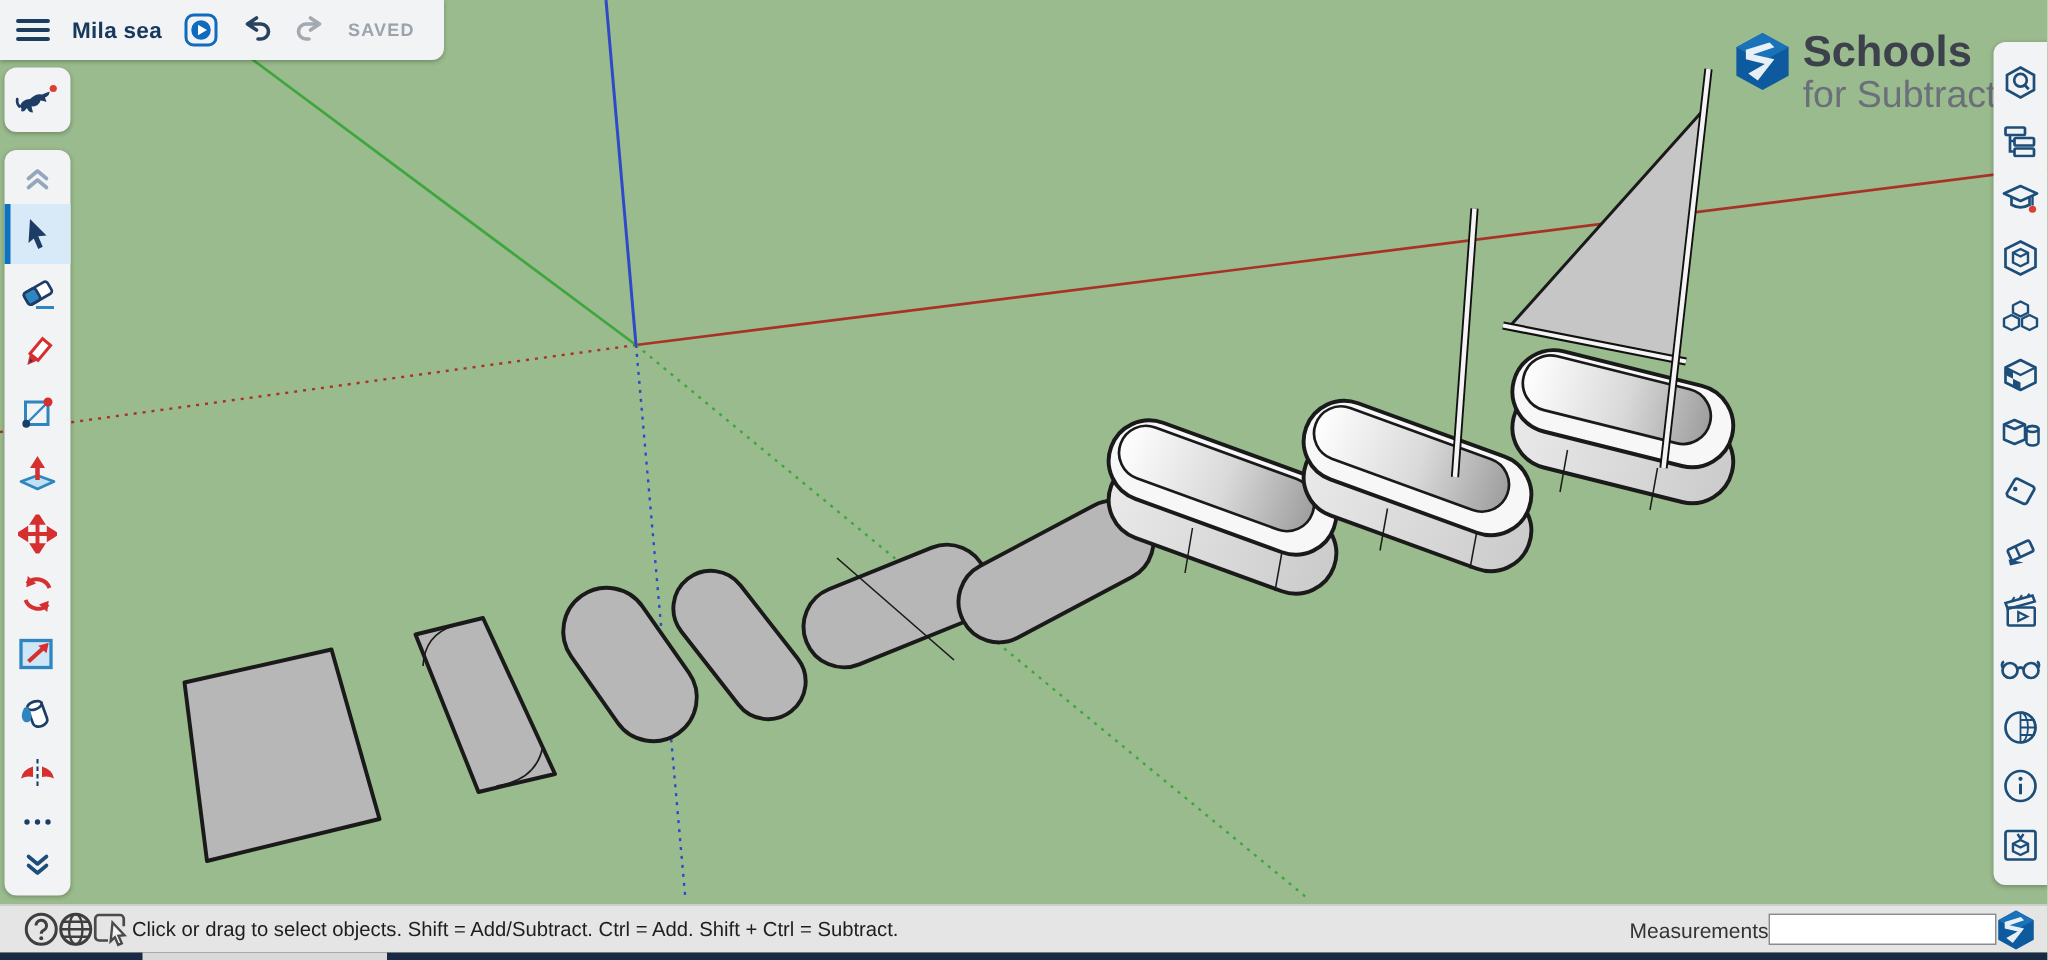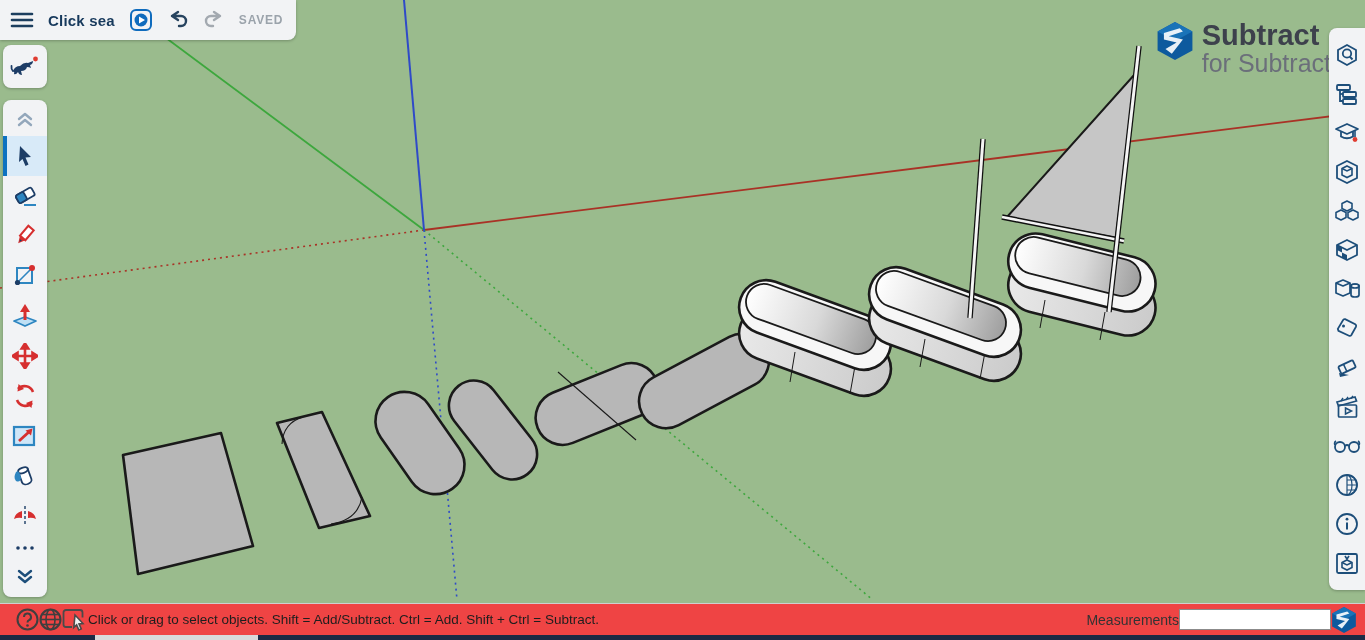--- a/index.html
+++ b/index.html
@@ -43,21 +43,21 @@
 
   
   #brand { position:absolute; top:20px; right:34px; display:flex; align-items:flex-start;
     gap:8px; z-index:2; }
   #brand .lines { text-align:left; }
   #brand .l1 { font-size:29px; font-weight:bold; color:#3d414c; line-height:30px; }
   #brand .l2 { font-size:25px; color:#6b6f7a; line-height:26px; }
 
   
   #statusbar { position:absolute; left:0; right:0; bottom:5px; height:32px;
-    background:#ef4444; border-top:1px solid #cfcfcf; display:flex; align-items:center;
+    background:#e5e5e5; border-top:1px solid #cfcfcf; display:flex; align-items:center;
     padding:0 8px 0 16px; z-index:6; }
   #statusbar .hint { font-size:13.5px; color:#1e1e1e; white-space:nowrap; }
   #statusbar .spacer { flex:1; }
   #statusbar .meas-label { font-size:14px; color:#333; }
   #measurements-input { width:152px; height:21px; border:1px solid #8b8b8b;
     background:#fff; font-size:12px; padding:0 4px; }
   #bottom-strip { position:absolute; left:0; right:0; bottom:0; height:5px;
     background:#1b2a44; z-index:6; }
   #bottom-strip .seg { position:absolute; left:95px; width:163px; top:0; bottom:0;
     background:#d9d9d9; }
@@ -151,36 +151,36 @@
     </g>
   </svg>
 
   <div id="brand">
     <svg width="38" height="42" viewBox="0 0 24 26">
       <polygon points="12,1 23,7 23,19 12,25 1,19 1,7" fill="#0d5a9e"></polygon>
       <polygon points="12,1 23,7 12,13 1,7" fill="#1a73b8"></polygon>
       <path d="M5,8 L15,5 L17,7 L8,10 L17,12 L10,21 L6,18 L13,14 L5,12 Z" fill="#ffffff" opacity="0.9"></path>
     </svg>
     <div class="lines">
-      <div class="l1">Subtract</div>
+      <div class="l1">Schools</div>
       <div class="l2">for Subtract</div>
     </div>
   </div>
 
   <div id="topbar">
     <div class="tb-btn">
       <svg width="24" height="18" viewBox="0 0 24 18">
           <g stroke="#1c3e5e" stroke-width="2.6" stroke-linecap="round">
         <line x1="2" y1="3" x2="22" y2="3"></line>
             <line x1="2" y1="9" x2="22" y2="9"></line>
             <line x1="2" y1="15" x2="22" y2="15"></line>
           </g>
         </svg>
     </div>
-    <span class="title">Click sea</span>
+    <span class="title">Mila sea</span>
     <div class="tb-btn">
       <svg width="24" height="24" viewBox="0 0 24 24">
         <rect x="2" y="2" width="20" height="20" rx="5" fill="none" stroke="#0f6bbd" stroke-width="2"></rect>
         <circle cx="12" cy="12" r="6.5" fill="#0f6bbd"></circle>
         <polygon points="10,8.5 16,12 10,15.5" fill="#ffffff"></polygon>
         </svg>
     </div>
     <div class="tb-btn">
       <svg width="22" height="20" viewBox="0 0 22 20">
         <path d="M5,6 L11,2 M5,6 L11,10 M5,6 H14 a5,5 0 0 1 5,5 a5,5 0 0 1 -5,5 H12" fill="none" stroke="#27435f" stroke-width="2.4" stroke-linecap="round" stroke-linejoin="round"></path>

